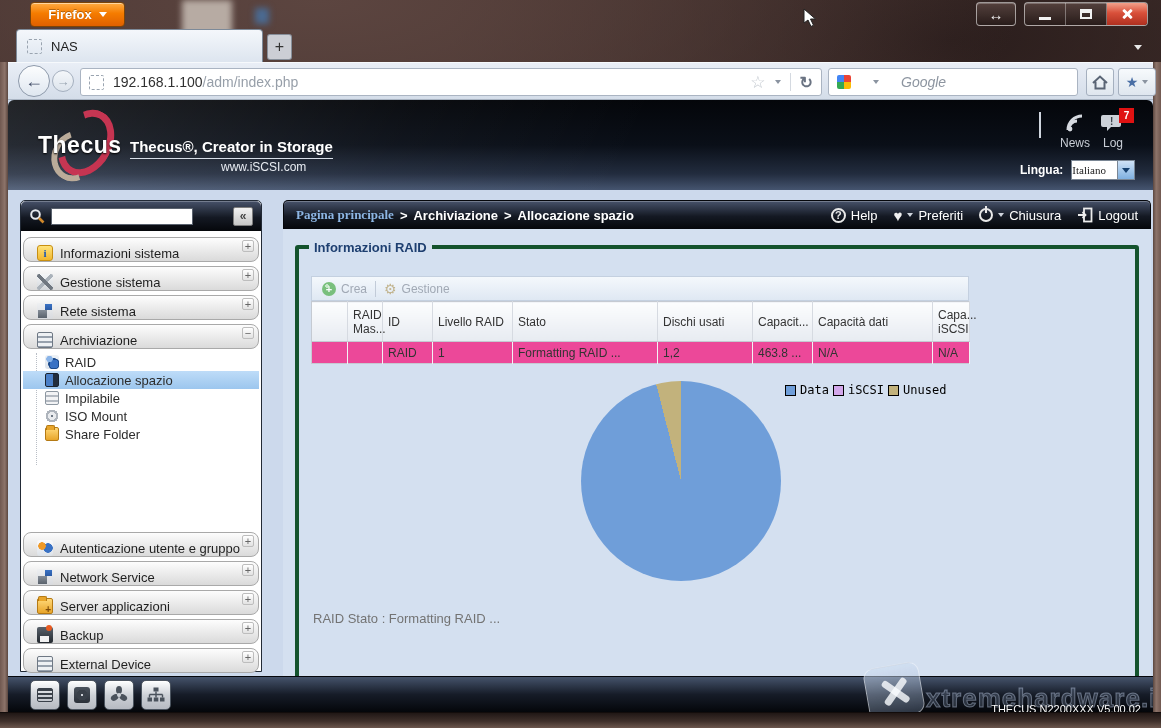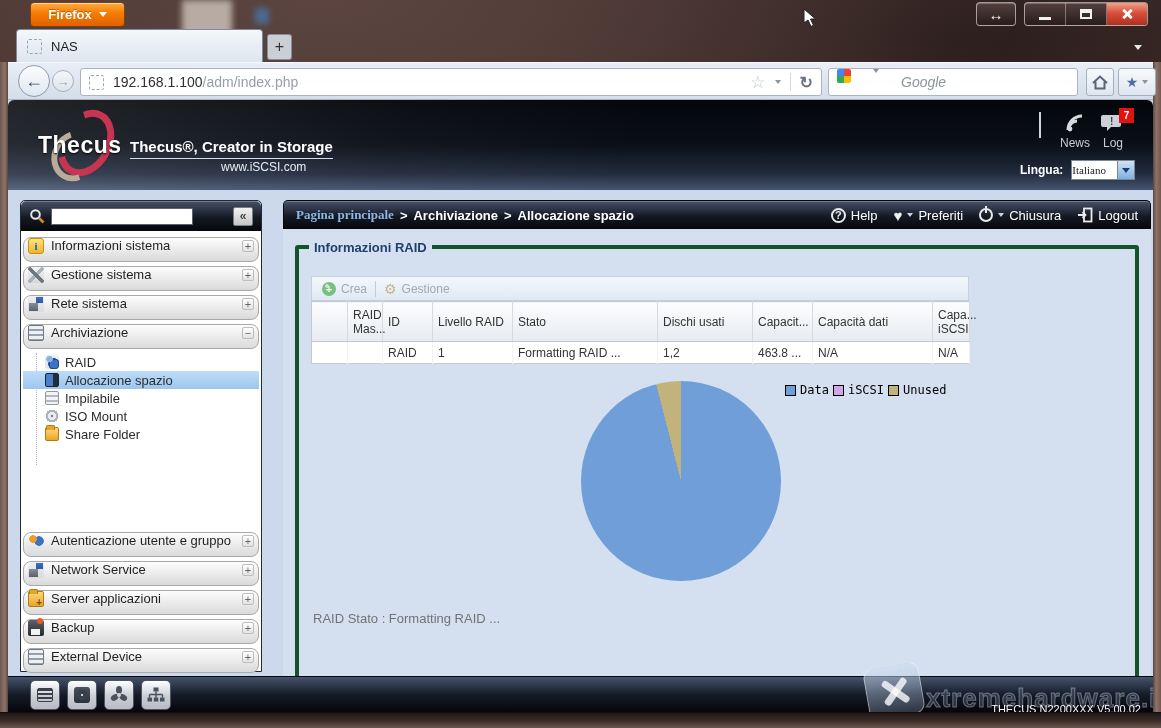--- a/index.html
+++ b/index.html
@@ -61,21 +61,21 @@
     background:linear-gradient(#f4f7fa,#dde4ec); border:1px solid #a5b0bf; color:#9aa5b2; display:flex; align-items:center; justify-content:center; font-size:13px; font-weight:bold; }
   .urlbar { position:absolute; left:72px; top:5px; width:742px; height:28px; background:#fff; border:1px solid #aab4c2; border-radius:3px;
     display:flex; align-items:center; padding:0 8px; gap:9px; }
   .url-text { flex:1; font-size:14px; color:#303030; white-space:nowrap; overflow:hidden; }
   .url-text .path { color:#979fa9; }
   .star { color:#c3c8cf; font-size:17px; }
   .mini-caret { width:0;height:0;border-left:3px solid transparent;border-right:3px solid transparent;border-top:4px solid #8a93a0; }
   .vsep { width:1px; height:18px; background:#d4d9e0; }
   .reload { color:#6a7382; font-size:16px; font-weight:bold; }
   .searchbar { position:absolute; left:820px; top:5px; width:250px; height:28px; background:#fff; border:1px solid #aab4c2; border-radius:3px;
-    display:flex; padding:0 8px; gap:22px; }
+    display:flex; align-items:center; padding:0 8px; gap:22px; }
   .g-logo { width:14px; height:14px; flex:none; border-radius:2px;
     background: linear-gradient(#4285f4,#4285f4) 0 0/7px 7px no-repeat,
                 linear-gradient(#ea4335,#ea4335) 7px 0/7px 7px no-repeat,
                 linear-gradient(#34a853,#34a853) 0 7px/7px 7px no-repeat,
                 linear-gradient(#fbbc05,#fbbc05) 7px 7px/7px 7px no-repeat; }
   .search-input { flex:1; border:none; outline:none; font-style:italic; font-size:14px; color:#333; font-family:"Liberation Sans",sans-serif; background:transparent; }
   .search-input::placeholder { color:#8d95a0; }
   .nav-home { position:absolute; left:1078px; top:5px; width:28px; height:28px; border-radius:3px;
     background:linear-gradient(#f7fafc,#dfe6ee); border:1px solid #a5b0bf; display:flex; align-items:center; justify-content:center; }
   .nav-bmk { position:absolute; left:1110px; top:5px; width:38px; height:28px; border-radius:3px;
@@ -125,21 +125,21 @@
 
   
   .sidebar { position:absolute; left:12px; top:100px; width:242px; height:472px; background:#fff; border:1px solid #222a36; border-radius:5px 5px 0 0; }
   .sb-head { position:absolute; left:0; top:0; width:240px; height:30px; border-radius:5px 5px 0 0;
     background:linear-gradient(#47526a,#141923 55%,#05070b); display:flex; align-items:center; padding:0 8px; gap:6px;
     box-shadow:inset 0 1px rgba(255,255,255,.25); }
   .sb-search { width:142px; height:17px; border:1px solid #5a626e; background:#fff; font-size:11px; padding:0 3px; outline:none; }
   .sb-collapse { margin-left:auto; width:20px; height:19px; background:linear-gradient(#f2f2f2,#c6c6c6); border:1px solid #7d7d7d; border-radius:2px;
     color:#444; font-size:12px; font-weight:bold; display:flex; align-items:center; justify-content:center; }
   .acc { position:absolute; left:2px; width:236px; height:25px; border:1px solid #a9a9a9; border-radius:8px;
-    background:linear-gradient(#fdfdfd,#dadada); display:flex; align-items:flex-start; gap:7px; padding:0 4px; font-size:13px; color:#1f1f1f; }
+    background:linear-gradient(#fdfdfd,#dadada); display:flex; align-items:flex-end; gap:7px; padding:0 13px; font-size:13px; color:#1f1f1f; }
   .acc-toggle { position:absolute; right:4px; top:2px; width:12px; height:12px; font-size:11px; line-height:11px; text-align:center; color:#666;
     background:linear-gradient(#fff,#e2e2e2); border:1px solid #bdbdbd; border-radius:2px; }
   .submenu { position:absolute; left:2px; top:152px; width:236px; height:176px; background:#fff; }
   .submenu::before { content:""; position:absolute; left:13px; top:0; bottom:64px; border-left:1px dotted #b9bec6; }
   .sm-item { position:relative; height:18px; display:flex; align-items:center; gap:6px; padding-left:22px; font-size:13px; color:#2c2c2c; }
   .sm-item.sel { background:linear-gradient(#bedcf8,#9cc6ee); }
 
   .mi { width:16px; height:16px; border-radius:3px; flex:none; position:relative; }
   .mi-s { width:14px; height:14px; }
   .mi-info { background:linear-gradient(#ffe37a,#f0b62e); border:1px solid #c88f10; }
@@ -176,21 +176,21 @@
   .content { position:absolute; left:275px; top:129px; width:868px; height:447px; background:#d4e0f0; }
   .fieldset { position:absolute; left:12px; top:16px; width:844px; height:484px; border:4px solid #14532d; border-radius:3px; }
   .fs-legend { position:absolute; left:10px; top:-9px; background:#d4e0f0; padding:0 5px; color:#1e3f70; font-size:13px; font-weight:bold; }
   .rtoolbar { position:absolute; left:12px; top:27px; width:658px; height:25px; background:linear-gradient(#f4f8fc,#dfe8f3);
     border:1px solid #c4d0e0; display:flex; align-items:center; gap:8px; padding:0 10px; }
   .tb-btn { display:flex; align-items:center; gap:5px; color:#a1a9b5; font-size:12px; }
   .ico-create { width:14px; height:14px; border-radius:50%; background:radial-gradient(circle at 5px 4px,#b8e4b8 0 2px,#55b055 2px 7px); opacity:.75; position:relative; }
   .ico-create::after { content:"+"; position:absolute; inset:0; color:#fff; font:bold 11px/14px "Liberation Sans",sans-serif; text-align:center; }
   .ico-gear { color:#bcab7e; font-size:14px; line-height:14px; opacity:.85; }
   .tb-sep { width:1px; height:16px; background:#c2cbd8; }
-  .grid { position:absolute; left:12px; top:52px; width:658px; border-collapse:collapse; table-layout:fixed; background:#ffffff; border:1px solid #c5cad2; }
+  .grid { position:absolute; left:12px; top:52px; width:658px; border-collapse:collapse; table-layout:fixed; background:#ec4899; border:1px solid #c5cad2; }
   .grid th { background:linear-gradient(#fcfdfe,#e7ebf1); border-right:1px solid #d6dae1; border-bottom:1px solid #c5cad2;
     font-size:12px; font-weight:normal; color:#333; text-align:left; padding:4px 5px; height:40px; vertical-align:middle; }
   .grid td { font-size:12px; color:#333; padding:3px 5px; height:22px; border-right:1px solid #f2f3f5; }
   .c-status { color:#1c3a70; }
   .radio { width:15px; height:15px; border-radius:50%; margin:0 auto;
     background:
       radial-gradient(circle at 50% 32%, rgba(255,255,255,.95) 0 1.5px, transparent 2.5px),
       radial-gradient(circle, #2e82d2 0 3.5px, #0b4a8e 3.5px 4.5px, #eef4fa 4.5px 5.5px, #b9c4d0 5.5px 7.5px); }
   .pie { position:absolute; left:282px; top:132px; width:200px; height:200px; border-radius:50%; }
   .legend { position:absolute; left:486px; top:134px; display:flex; flex-direction:row; gap:4px; }

